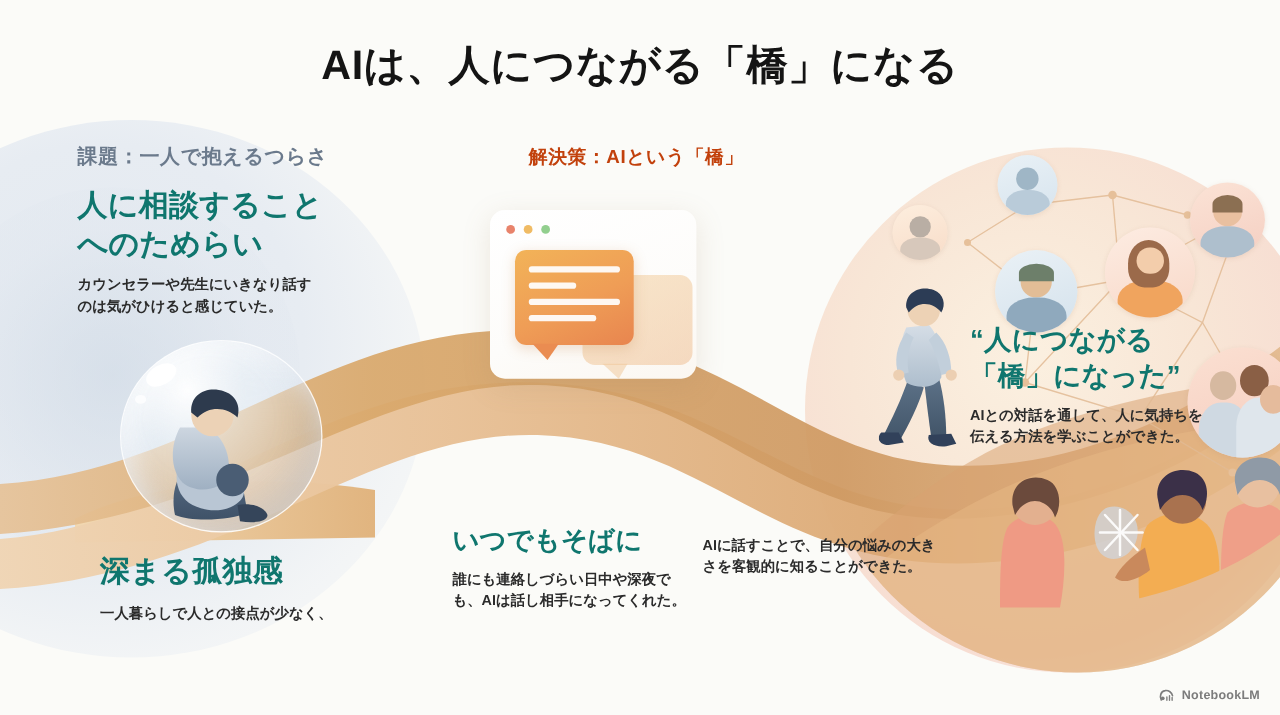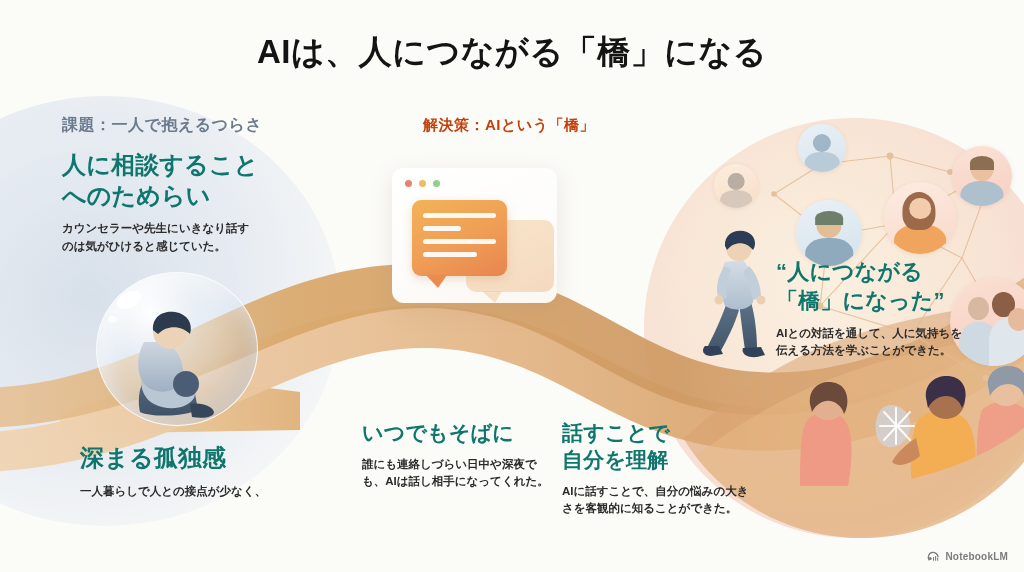--- a/index.html
+++ b/index.html
@@ -375,24 +375,20 @@
     <h2 class="small">
       <span>いつでもそばに</span><br>
     </h2>
     <p>
       <span>誰にも連絡しづらい日中や深夜で</span><br>
       <span>も、AIは話し相手になってくれた。</span>
     </p>
   </div>
 
   <div class="blk b-mid2">
-    <h2 class="small">
-      <span>話すことで</span><br>
-      <span>自分を理解</span>
-    </h2>
     <p>
       <span>AIに話すことで、自分の悩みの大き</span><br>
       <span>さを客観的に知ることができた。</span>
     </p>
   </div>
 
   <div class="blk b-quote">
     <h2>
       <span>“人につながる</span><br>
       <span>「橋」になった”</span>

